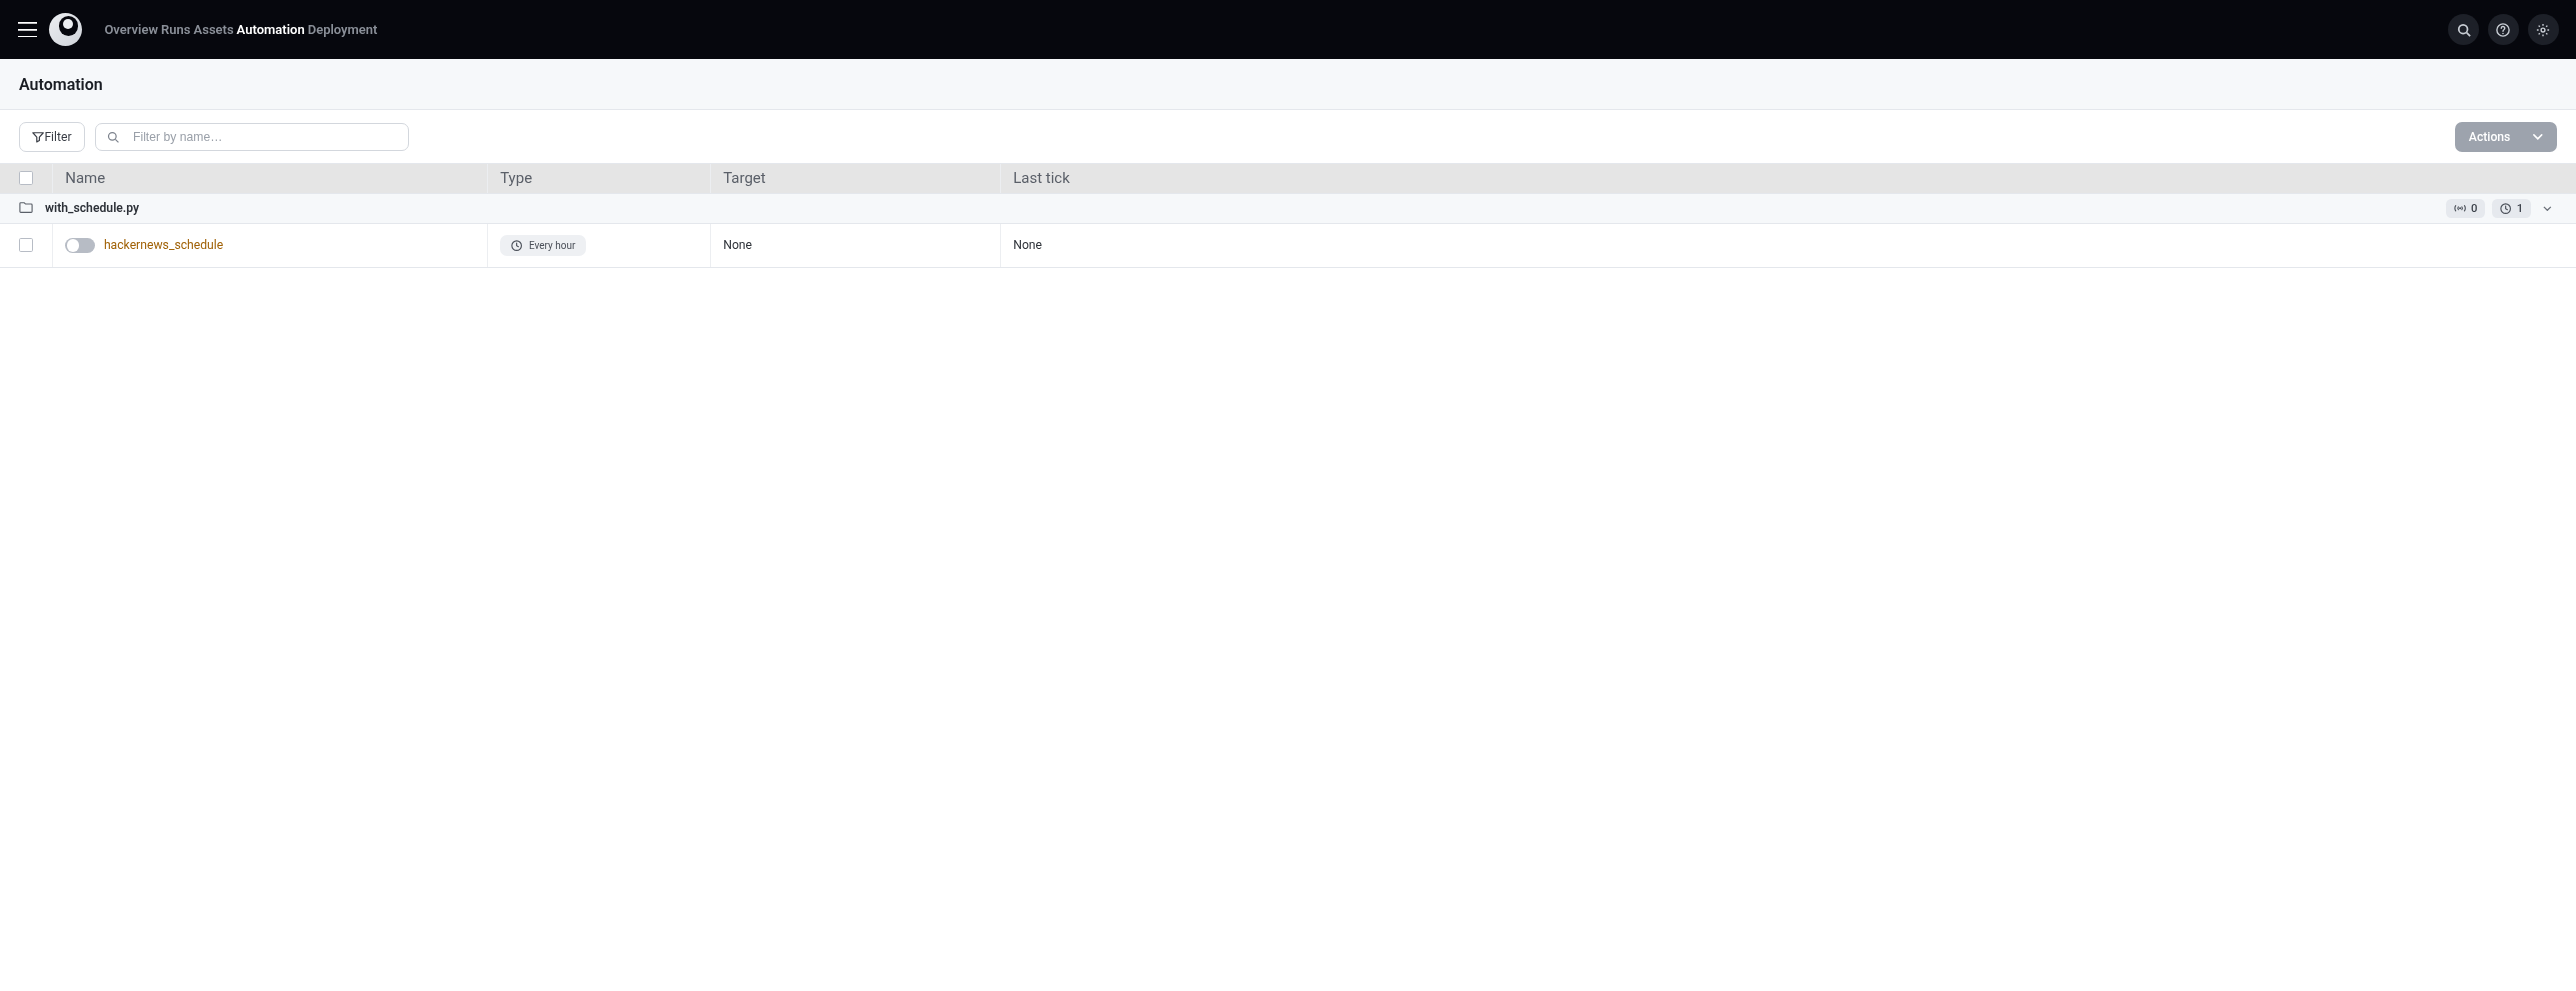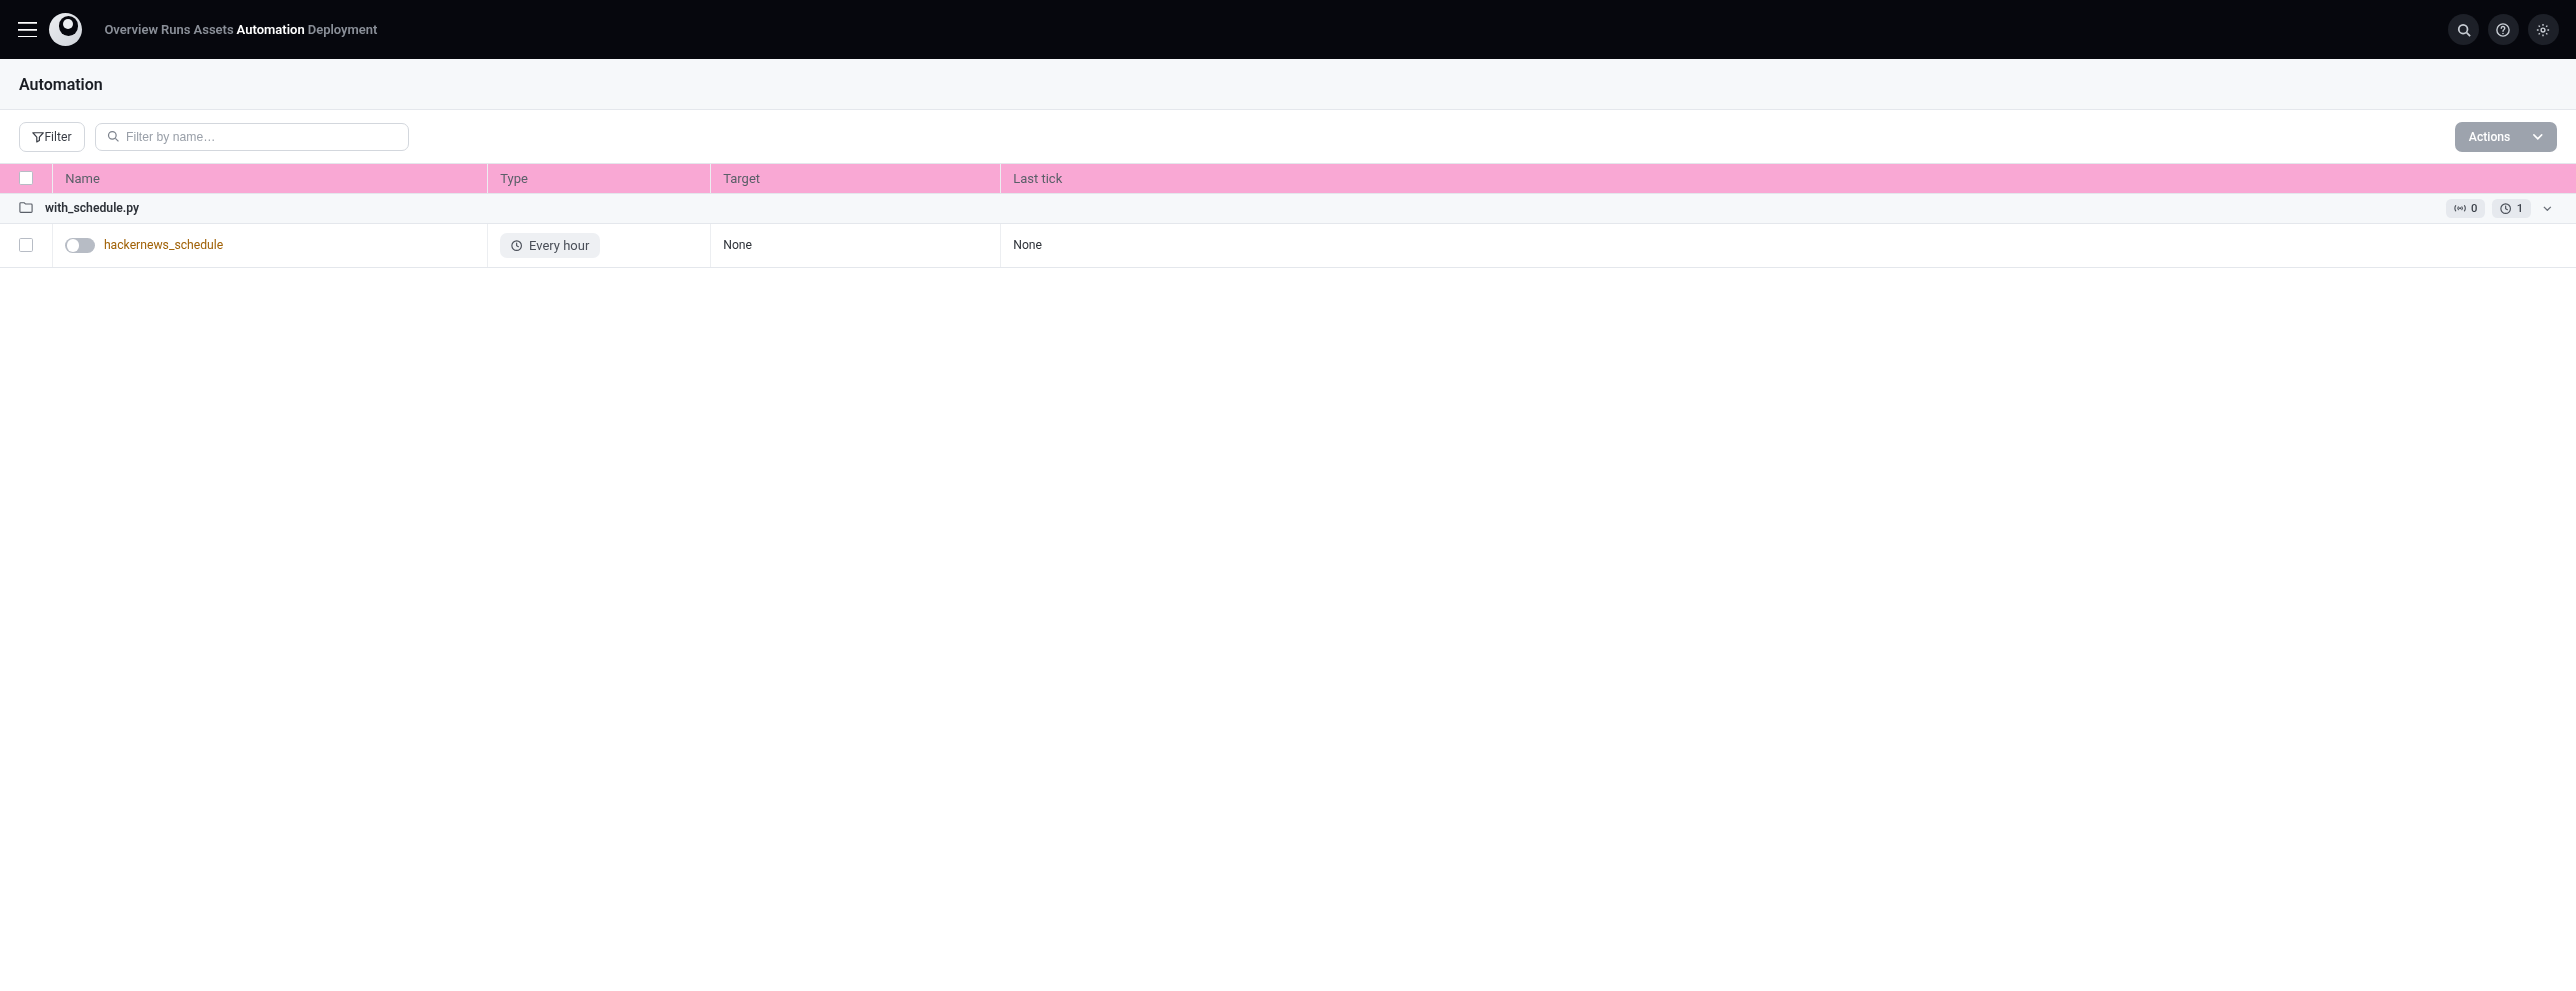--- a/index.html
+++ b/index.html
@@ -48,21 +48,21 @@
     padding: 11.3px 19px;
     border-bottom: 0.9px solid #e4e7ec;
   }
   .filter-btn {
     display:flex; align-items:center; 
     border:0.9px solid #d3d7dd; border-radius:7px;
     padding: 7px 12.2px; cursor:pointer; background:#fff;
     font-size:12.2px; color:#3a3e46;
   }
   .search-wrap {
-    display:flex; align-items:flex-start; gap:7px;
+    display:flex; align-items:flex-end; gap:14px;
     border:0.9px solid #d3d7dd; border-radius:7px;
     padding: 6.1px 10.5px;
     width: 314px;
     color:#7b818b;
   }
   .search-wrap input {
     border:none; outline:none; flex:1; font-size:12.2px; color:#21242a; background:transparent;
   }
   .search-wrap input::placeholder { color:#9aa0a9; }
   .actions-btn {
@@ -74,21 +74,21 @@
   }
 
   
   .table { width:100%; }
   .thead-row, .group-row, .data-row {
     display:grid;
     grid-template-columns: 52px 435px 223px 290px 186px 1fr;
     align-items:center;
     border-bottom:0.9px solid #e4e7ec;
   }
-  .thead-row { height:30px; font-size:13px; color:#5a5f68; background:#f9a8d4; }
+  .thead-row { height:30px; font-size:15px; color:#5a5f68; background:#e5e5e5; }
   .thead-row .cell { padding:0 12.2px; border-left:0.9px solid #eceef1; display:flex; align-items:center; height:100%; }
   .thead-row .cell:first-child { border-left:none; justify-content:center; }
 
   .checkbox {
     width:14px; height:14px; border:1.3px solid #b7bcc5; border-radius:1.7px; cursor:pointer; background:#fff;
   }
 
   .group-row {
     grid-template-columns: 1fr auto;
     background:#f6f8fa; height:30px; padding:0 19px;
@@ -111,21 +111,21 @@
     width:30px; height:15.7px; border-radius:8.7px; background:#b7bcc5; position:relative; cursor:pointer;
   }
   .toggle::after {
     content:""; position:absolute; width:12.2px; height:12.2px; border-radius:50%; background:#fff;
     top:1.7px; left:1.7px;
   }
   .link { color:#a16207; cursor:pointer; }
   .badge {
     display:flex; align-items:center; gap:7px;
     background:#eef0f3; border-radius:7px;
-    padding:5.2px 10.5px; font-size:13px; color:#4a4f58;
+    padding:5.2px 10.5px; font-size:10px; color:#4a4f58;
   }
   .badge.target .link2 { color:#4a48d4; }
   .none { color:#2d3138; }
 
   svg { display:block; }
 </style>
 </head>
 <body>
 
 <div class="topnav">

